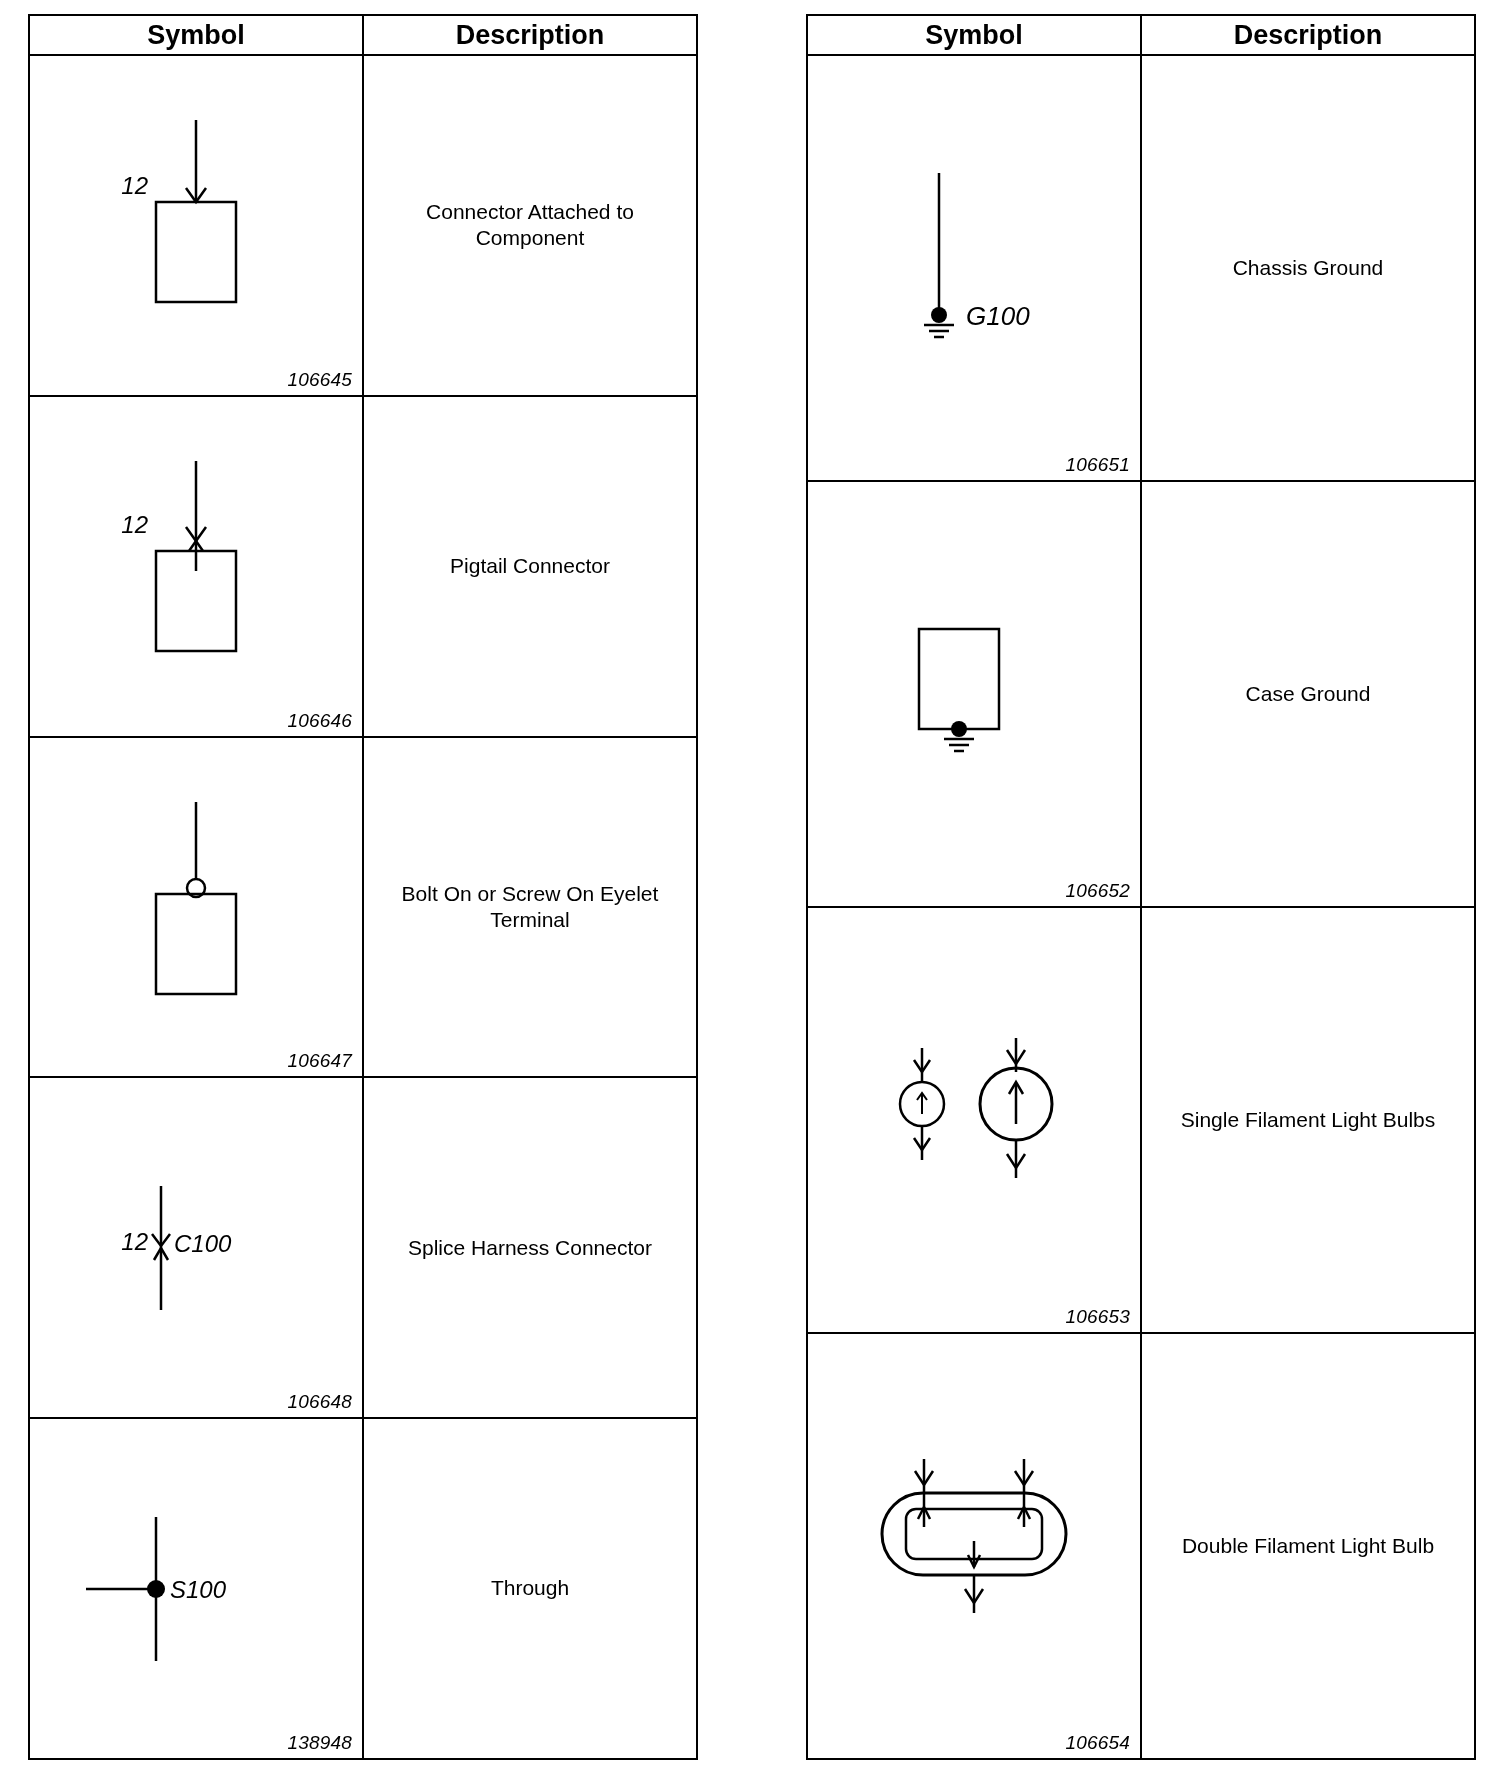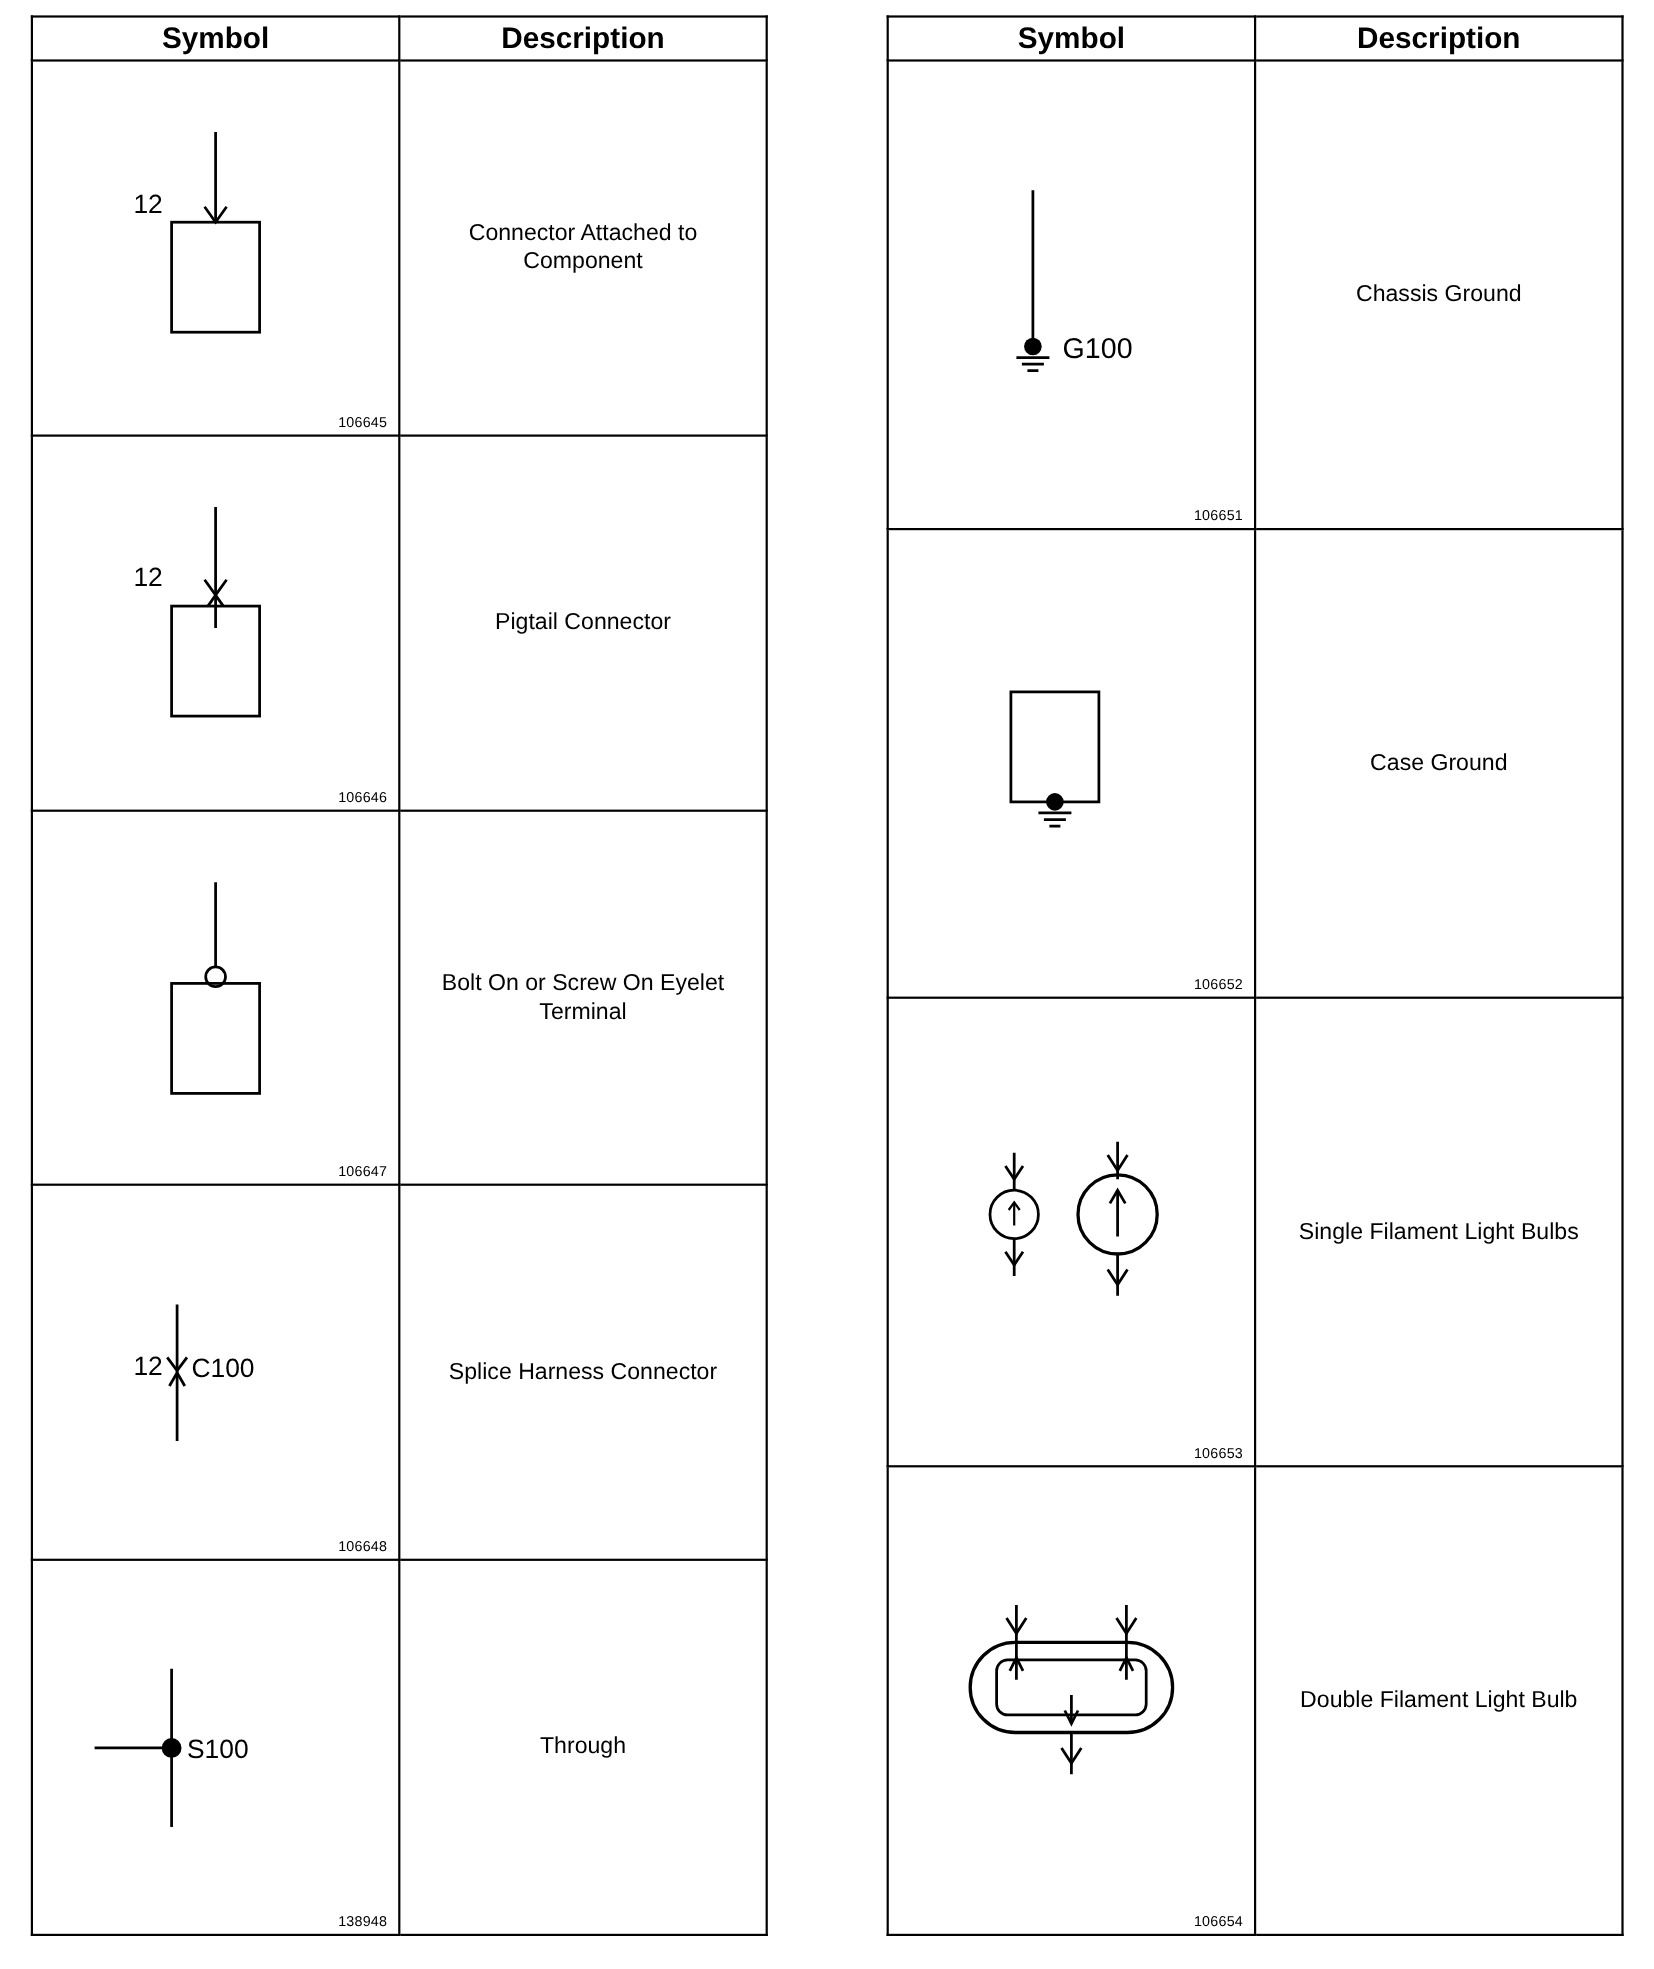--- a/index.html
+++ b/index.html
@@ -44,40 +44,41 @@
     border: 2px solid #000;
     vertical-align: middle;
     font-family: "Liberation Sans", sans-serif;
   }
   .col-symbol { width: 330px; }
   .col-desc { width: 330px; }
   .sym-cell {
     position: relative;
     padding: 0;
     height: 306px;
+    font-style: italic;
   }
   .sym-inner {
     position: relative;
     width: 100%;
     height: 100%;
   }
   .sym-art {
     position: absolute;
     left: 0; top: 0;
     width: 100%;
     height: 100%;
     display: flex;
     align-items: center;
     justify-content: center;
   }
   .sym-id {
     position: absolute;
     right: 10px;
     bottom: 4px;
-    font-size: 13px;
+    font-size: 19px;
     letter-spacing: 0.2px;
     margin-top: 36px;
   }
   .desc-cell {
     text-align: center;
     font-size: 21px;
     line-height: 1.25;
     padding: 6px 14px;
   }
   svg { display: block; }

